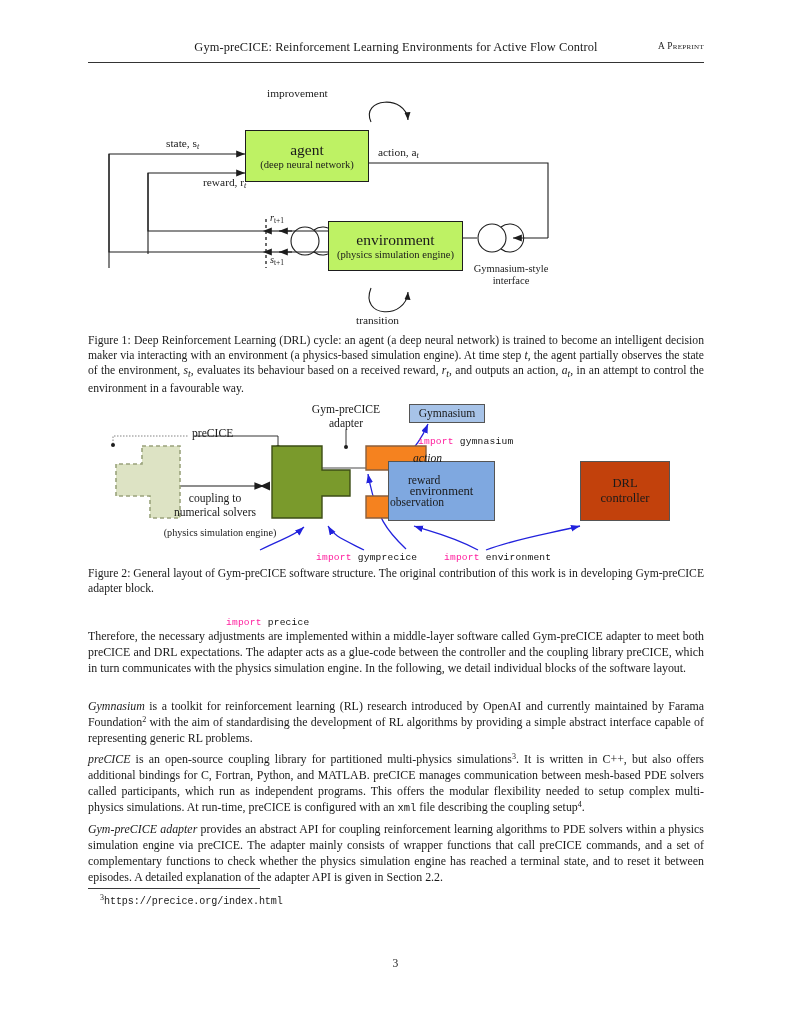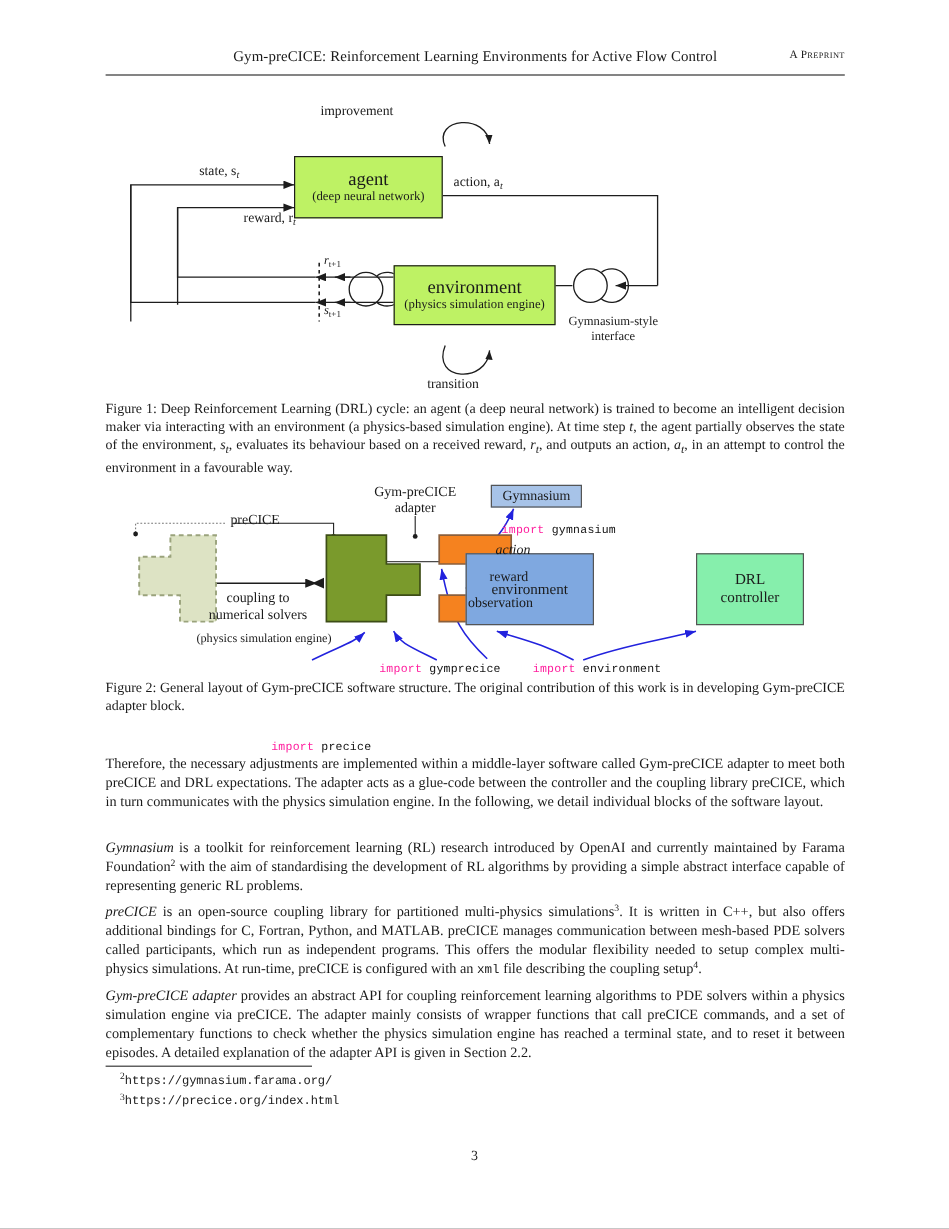--- a/index.html
+++ b/index.html
@@ -335,21 +335,21 @@
     </div>
 
     <div class="f2box" style="left:321px; top:2px; width:76px; height:19px; background:#a7c3e8; font-size:11.6px;">
       <span>Gymnasium</span>
     </div>
 
     <div class="f2box" style="left:300px; top:59px; width:107px; height:60px; background:#7fa8e0; font-size:12.6px;">
       <span>environment</span>
     </div>
 
-    <div class="f2box" style="left:492px; top:59px; width:90px; height:60px; background:#86efac; font-size:12.6px;">
+    <div class="f2box" style="left:492px; top:59px; width:90px; height:60px; background:#c2410c; font-size:12.6px;">
       <span>DRL</span>
       <span>controller</span>
     </div>
 
     <div class="f2lbl" style="left:104px; top:25px;">preCICE</div>
     <div class="f2lbl c" style="left:198px; top:1px; width:120px;">
       <span>Gym-preCICE</span><br>
       <span>adapter</span>
     </div>
     <div class="f2lbl c" style="left:62px; top:90px; width:130px;">
@@ -395,22 +395,19 @@
     <i>preCICE</i><span> is an open-source coupling library for partitioned multi-physics simulations</span><sup>3</sup><span>. It is written in C++, but also offers additional bindings for C, Fortran, Python, and MATLAB. preCICE manages communication between mesh-based PDE solvers called participants, which run as independent programs. This offers the modular flexibility needed to setup complex multi-physics simulations. At run-time, preCICE is configured with an </span><span class="code">xml</span><span> file describing the coupling setup</span><sup>4</sup><span>.</span>
   </div>
 
   <div class="body" style="top:821px;">
     <i>Gym-preCICE adapter</i><span> provides an abstract API for coupling reinforcement learning algorithms to PDE solvers within a physics simulation engine via preCICE. The adapter mainly consists of wrapper functions that call preCICE commands, and a set of complementary functions to check whether the physics simulation engine has reached a terminal state, and to reset it between episodes. A detailed explanation of the adapter API is given in Section 2.2.</span>
   </div>
 
   <div class="fn-rule"></div>
   <div class="footnotes">
     <div>
-      <sup>2</sup><span class="u">https://gymnasium.farama.org/</span>
-    </div>
-    <div>
       <sup>3</sup><span class="u">https://precice.org/index.html</span>
     </div>
   </div>
 
   <div class="pageno">3</div>
 
 </div>
 
 </body></html>

